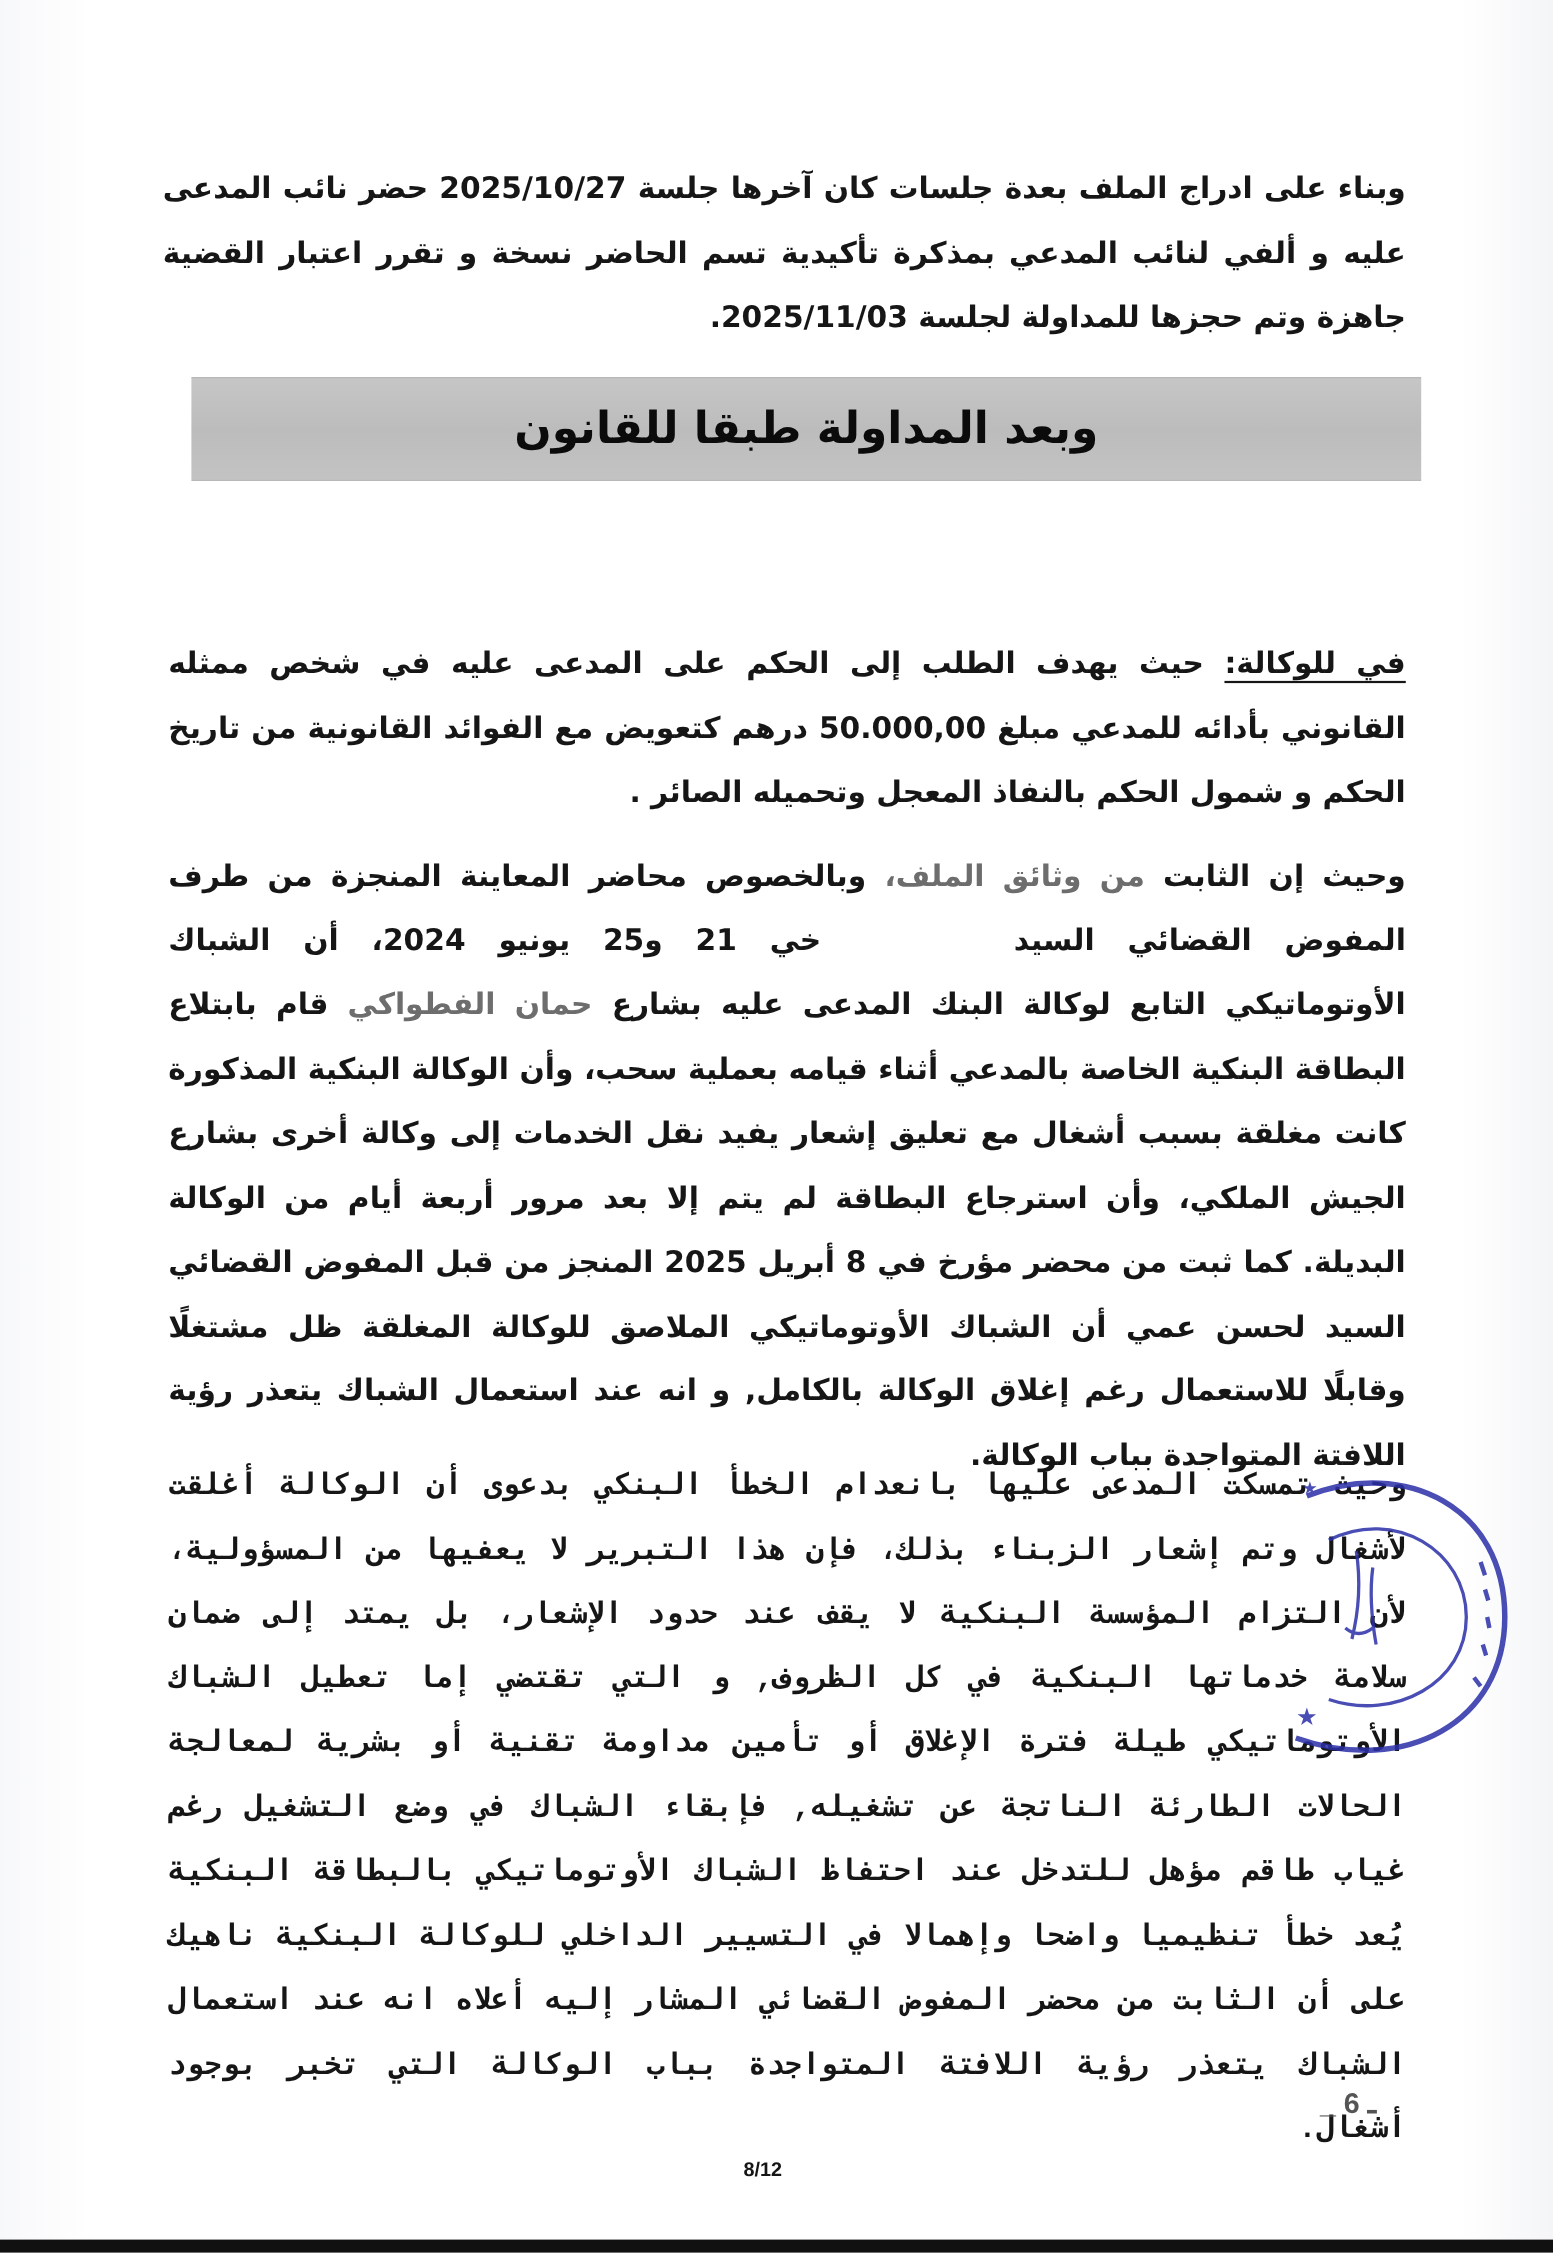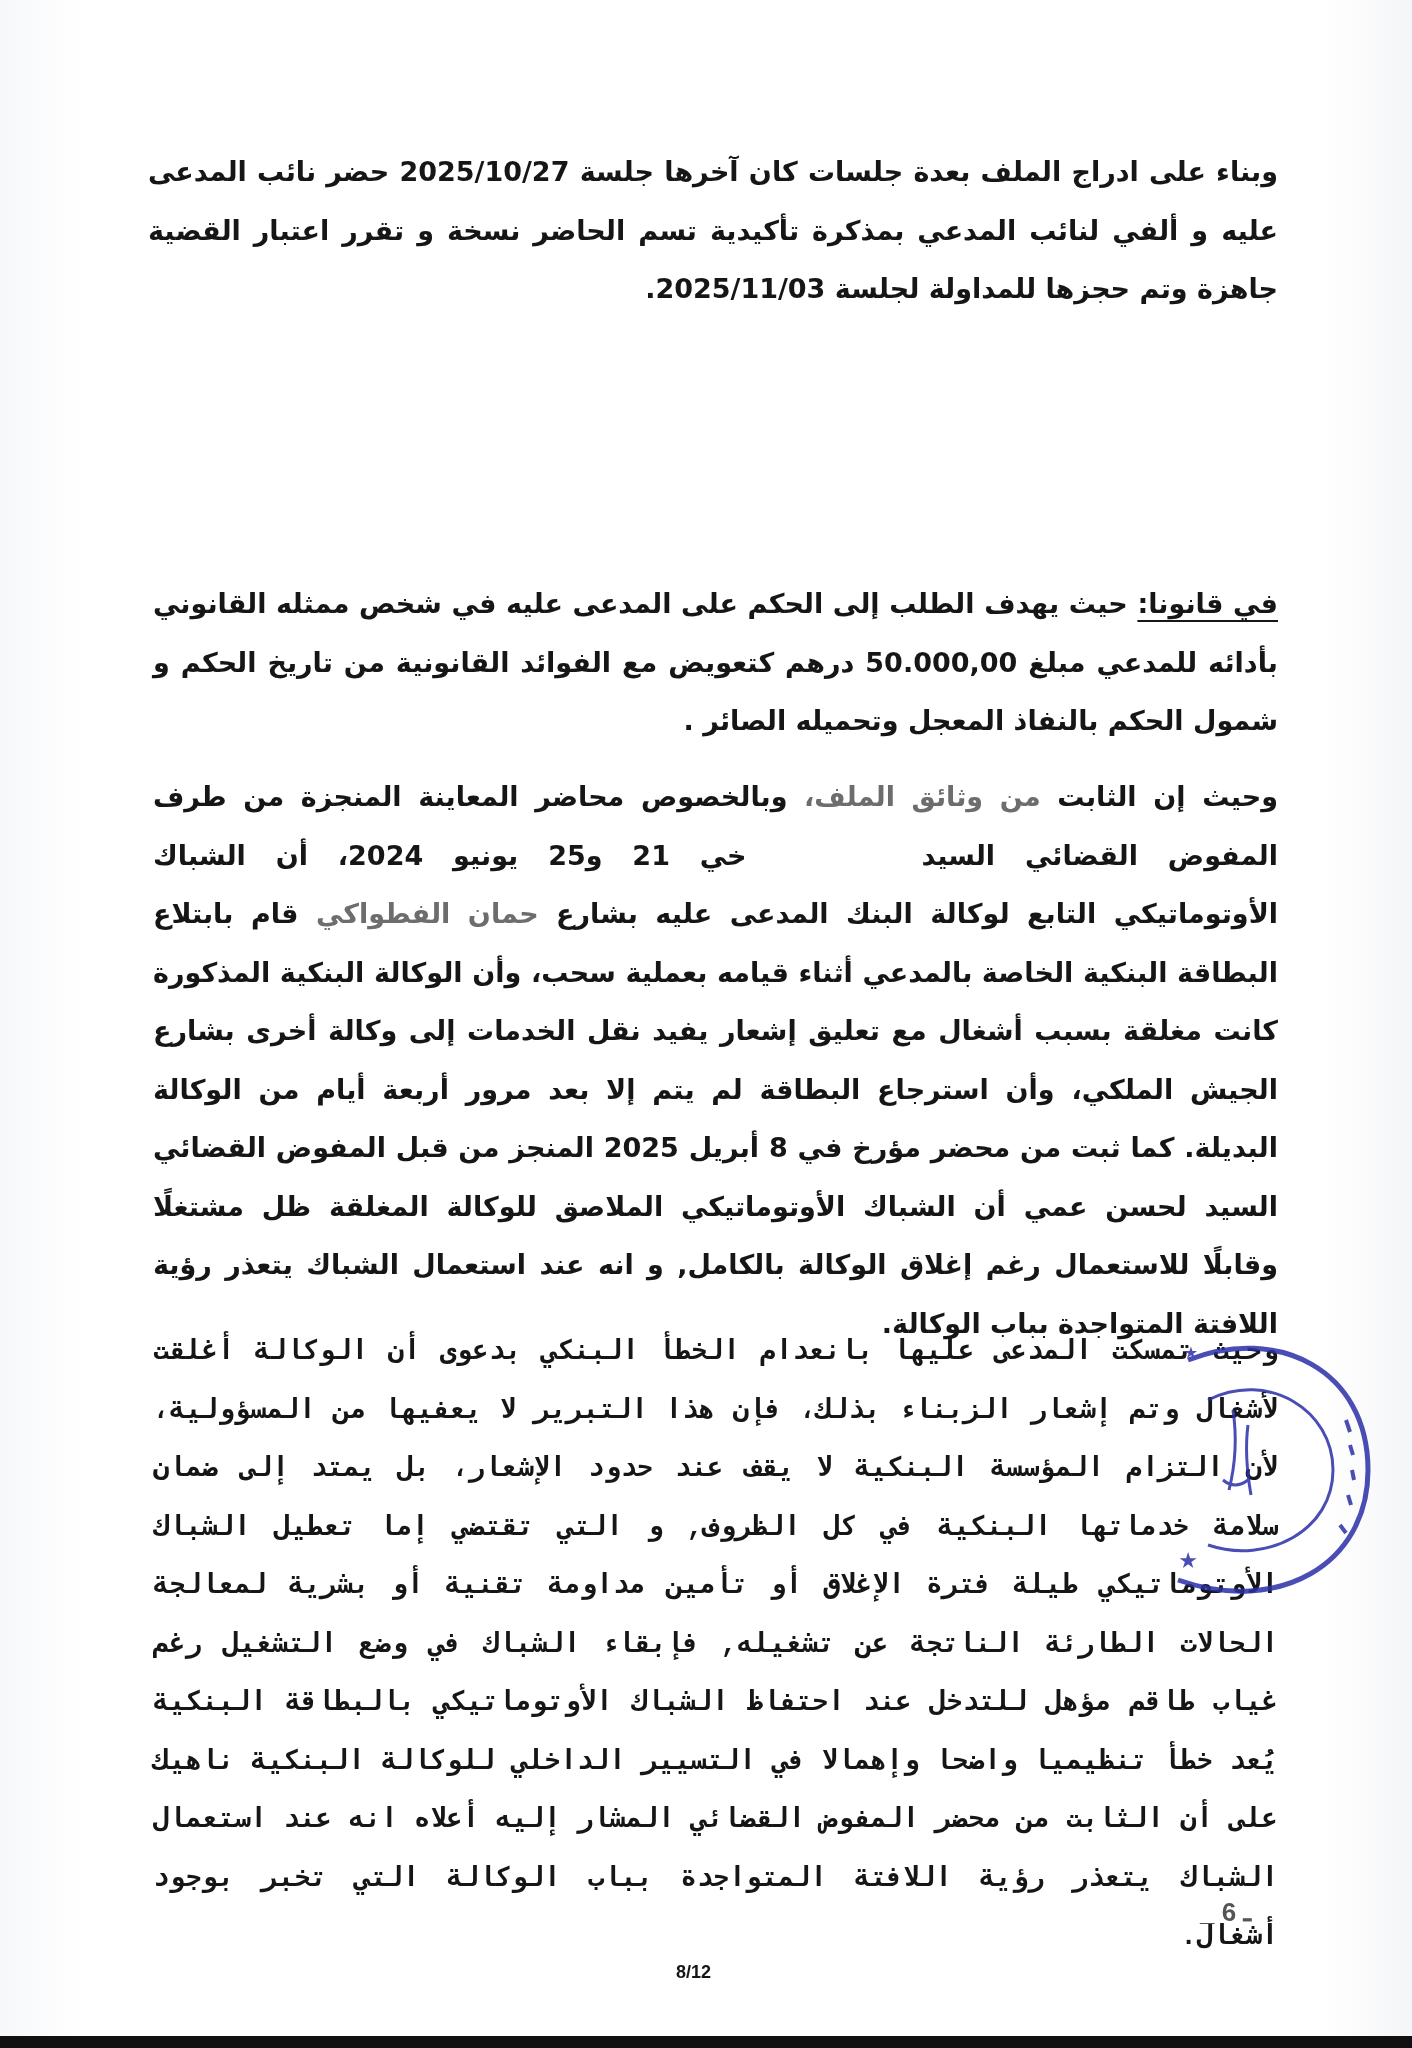--- a/index.html
+++ b/index.html
@@ -108,24 +108,27 @@
   </style>
 </head>
 <body>
 
 <div class="page">
 
   <p class="text-block" id="para-intro" style="margin:0;">
     <span>وبناء على ادراج الملف بعدة جلسات كان آخرها جلسة  2025/10/27  حضر نائب المدعى عليه و ألفي لنائب المدعي بمذكرة تأكيدية تسم الحاضر نسخة و تقرر اعتبار القضية جاهزة وتم حجزها للمداولة لجلسة 2025/11/03.</span>
   </p>
 
+  <div class="heading-box">
+    <span>وبعد المداولة طبقا للقانون</span>
+  </div>
 
 
   <p class="text-block" id="para-subject" style="margin:0;">
-    <span class="label-u">في قانونا:</span><span> حيث يهدف الطلب إلى الحكم على المدعى عليه في شخص ممثله القانوني بأدائه للمدعي مبلغ 50.000,00 درهم كتعويض مع الفوائد القانونية من تاريخ الحكم و شمول الحكم بالنفاذ المعجل وتحميله الصائر .</span>
+    <span class="label-u">في للوكالة:</span><span> حيث يهدف الطلب إلى الحكم على المدعى عليه في شخص ممثله القانوني بأدائه للمدعي مبلغ 50.000,00 درهم كتعويض مع الفوائد القانونية من تاريخ الحكم و شمول الحكم بالنفاذ المعجل وتحميله الصائر .</span>
   </p>
 
   <p class="text-block" id="para-facts" style="margin:0;">
     <span>وحيث إن الثابت </span><span class="faint">من وثائق الملف،</span><span> وبالخصوص محاضر المعاينة المنجزة من طرف المفوض القضائي السيد</span><span class="redacted"></span><span>خي 21 و25 يونيو 2024، أن الشباك الأوتوماتيكي التابع لوكالة البنك المدعى عليه بشارع </span><span class="faint">حمان الفطواكي</span><span> قام بابتلاع البطاقة البنكية الخاصة بالمدعي أثناء قيامه بعملية سحب، وأن الوكالة البنكية المذكورة كانت مغلقة بسبب أشغال مع تعليق إشعار يفيد نقل الخدمات إلى وكالة أخرى بشارع الجيش الملكي، وأن استرجاع البطاقة لم يتم إلا بعد مرور أربعة أيام من الوكالة البديلة. كما ثبت من محضر مؤرخ في 8 أبريل 2025 المنجز من قبل المفوض القضائي السيد لحسن عمي أن الشباك الأوتوماتيكي الملاصق للوكالة المغلقة ظل مشتغلًا وقابلًا للاستعمال رغم إغلاق الوكالة بالكامل, و انه عند استعمال الشباك يتعذر رؤية اللافتة المتواجدة بباب الوكالة.</span>
   </p>
 
   <p class="text-block" id="para-reasoning" style="margin:0;">
     <span>وحيث تمسكت المدعى عليها بانعدام الخطأ البنكي بدعوى أن الوكالة أغلقت لأشغال وتم إشعار الزبناء بذلك، فإن هذا التبرير لا يعفيها من المسؤولية، لأن التزام المؤسسة البنكية لا يقف عند حدود الإشعار، بل يمتد إلى ضمان سلامة خدماتها البنكية في كل الظروف, و التي تقتضي إما تعطيل الشباك الأوتوماتيكي طيلة فترة الإغلاق أو تأمين مداومة تقنية أو بشرية لمعالجة الحالات الطارئة الناتجة عن تشغيله, فإبقاء الشباك في وضع التشغيل رغم غياب طاقم مؤهل للتدخل عند احتفاظ الشباك الأوتوماتيكي بالبطاقة البنكية يُعد خطأ تنظيميا واضحا وإهمالا في التسيير الداخلي للوكالة البنكية ناهيك على أن الثابت من محضر المفوض القضائي المشار إليه أعلاه انه عند استعمال الشباك يتعذر رؤية اللافتة المتواجدة بباب الوكالة التي تخبر بوجود أشغال.</span>
   </p>
 

